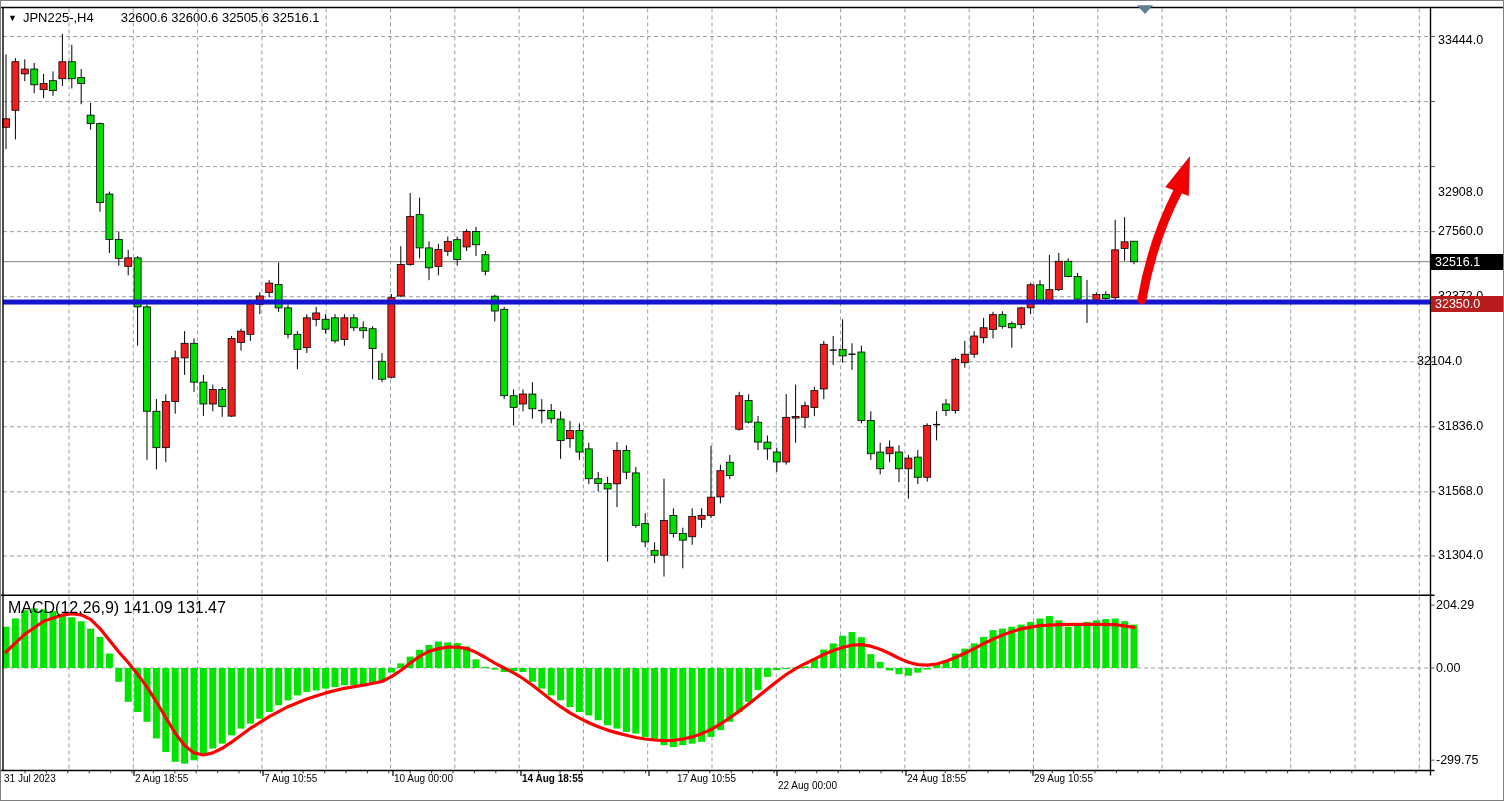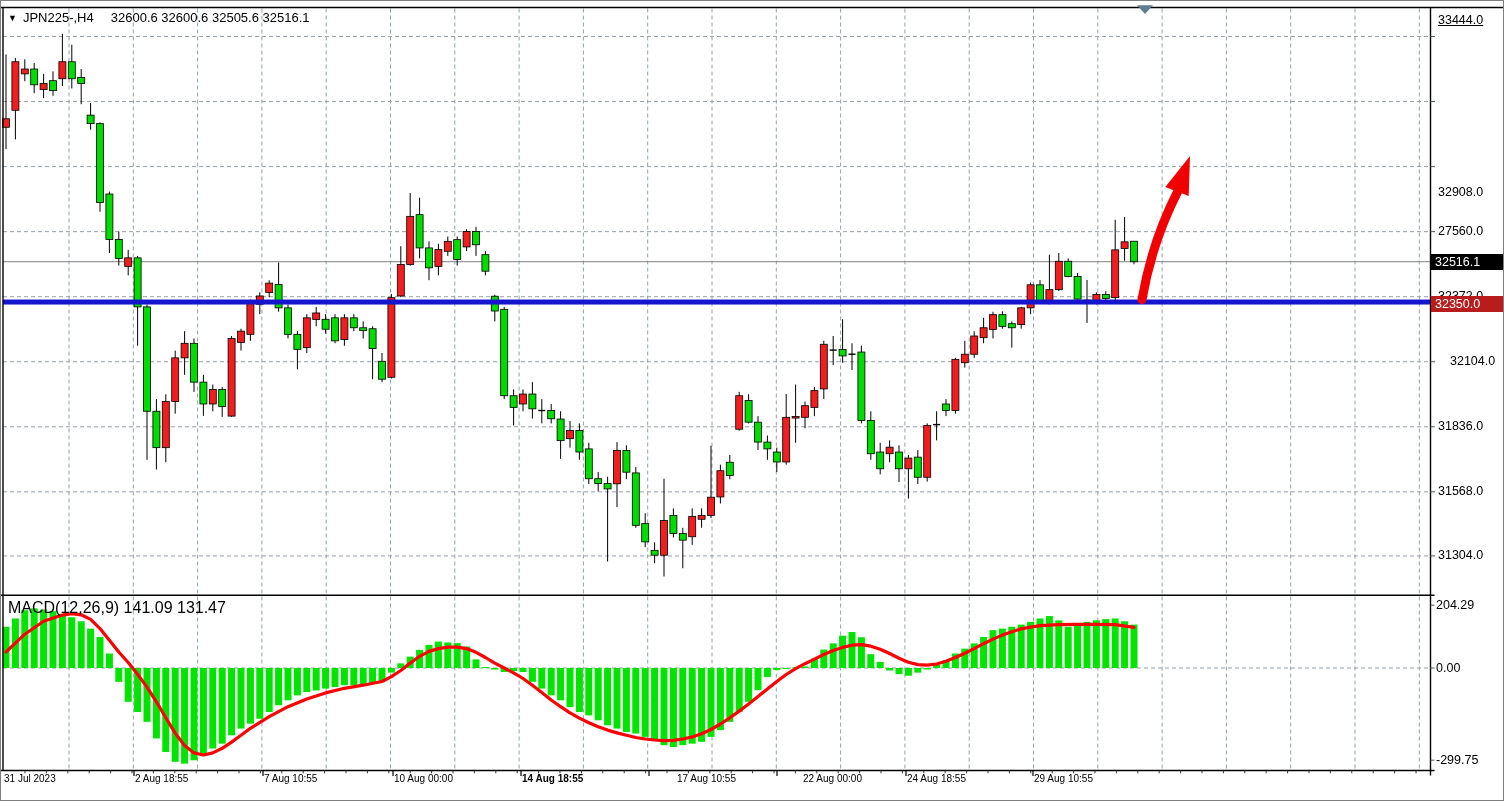--- a/index.html
+++ b/index.html
@@ -7,21 +7,21 @@
     position:relative;width:1504px;height:801px;background:#fff;
     font-family:"Liberation Sans","DejaVu Sans",sans-serif;
     border:1px solid #7f7f7f;box-sizing:border-box;overflow:hidden;
   }
   #chart-svg{position:absolute;left:0;top:0;z-index:1;}
   .chart-title{
     position:absolute;left:7px;top:9px;z-index:2;font-size:13px;color:#000;
     display:flex;align-items:center;white-space:pre;
   }
   .chart-title .tri{font-size:9px;margin-right:6px;color:#000;}
-  .chart-title .sym{margin-right:17px;}
+  .chart-title .sym{margin-right:27px;}
   .macd-title{position:absolute;left:7px;top:598px;z-index:2;font-size:16px;color:#000;white-space:pre;}
   .axis-label{position:absolute;z-index:2;font-size:12.5px;color:#000;height:15px;line-height:15px;white-space:nowrap;}
   .time-label{position:absolute;top:772px;z-index:2;font-size:10px;color:#000;white-space:nowrap;}
   .price-tag{
     position:absolute;left:1430px;width:82px;height:16px;z-index:3;
     font-size:12.5px;line-height:16px;color:#fff;padding-left:4px;box-sizing:border-box;white-space:nowrap;
   }
   #current-price-tag{background:#000;}
   #level-price-tag{background:#b91c1c;}
 </style>
@@ -777,42 +777,42 @@
 
   <div class="chart-title">
     <span class="tri">▼</span>
     <span class="sym">JPN225-,H4</span>
     <span>32600.6 32600.6 32505.6 32516.1</span>
   </div>
 
   <div class="macd-title">MACD(12,26,9) 141.09 131.47</div>
 
   <div id="price-labels">
-      <div class="axis-label" style="left: 1437px; top: 12px; text-decoration: underline;">33444.0</div>
+      <div class="axis-label" style="left: 1437px; top: 32px;">33444.0</div>
       <div class="axis-label" style="left: 1504px; top: 93.0485px; font-family: Liberation Mono, monospace;">33176.0</div>
       <div class="axis-label" style="left: 1437px; top: 158.097px; margin-top: 26px;">32908.0</div>
       <div class="axis-label" style="left: 1437px; top: 223.146px;">27560.0</div>
       <div class="axis-label" style="left: 1437px; top: 288.194px;">32372.0</div>
-      <div class="axis-label" style="left: 1449px; top: 353.243px;">32104.0</div>
+      <div class="axis-label" style="left: 1416px; top: 353.243px;">32104.0</div>
       <div class="axis-label" style="left: 1437px; top: 418.291px;">31836.0</div>
       <div class="axis-label" style="left: 1437px; top: 483.34px;">31568.0</div>
       <div class="axis-label" style="left: 1437px; top: 547.417px;">31304.0</div>
     </div>
   <div id="macd-labels">
       <div class="axis-label" style="left: 1435px; top: 596.68px;">204.29</div>
       <div class="axis-label" style="left: 1435px; top: 659.5px;">0.00</div>
       <div class="axis-label" style="left: 1435px; top: 751.674px;">-299.75</div>
     </div>
   <div id="time-labels">
       <div class="time-label" style="left: 3px;">31 Jul 2023</div>
       <div class="time-label" style="left: 134px;">2 Aug 18:55</div>
       <div class="time-label" style="left: 263px;">7 Aug 10:55</div>
       <div class="time-label" style="left: 393px;">10 Aug 00:00</div>
       <div class="time-label" style="left: 521px; font-weight: bold;">14 Aug 18:55</div>
       <div class="time-label" style="left: 630px; margin-left: 46px;">17 Aug 10:55</div>
-      <div class="time-label" style="left: 802px;">22 Aug 00:00</div>
+      <div class="time-label" style="left: 777px; margin-top: 7px;">22 Aug 00:00</div>
       <div class="time-label" style="left: 906px;">24 Aug 18:55</div>
       <div class="time-label" style="left: 1033px;">29 Aug 10:55</div>
     </div>
 
   <div id="current-price-tag" class="price-tag" style="top: 252.718px;">32516.1</div>
   <div id="level-price-tag" class="price-tag" style="top: 294.534px;">32350.0</div>
 </div>
 
 </body></html>

